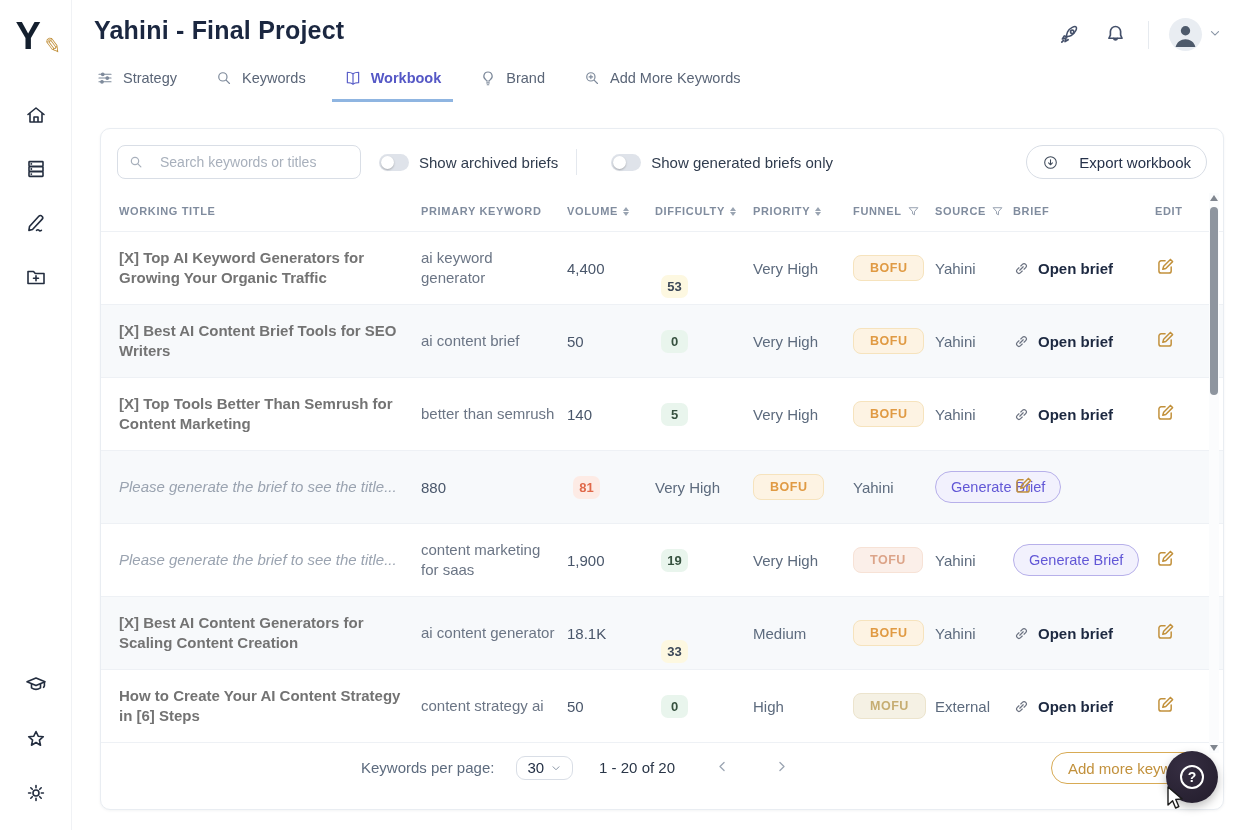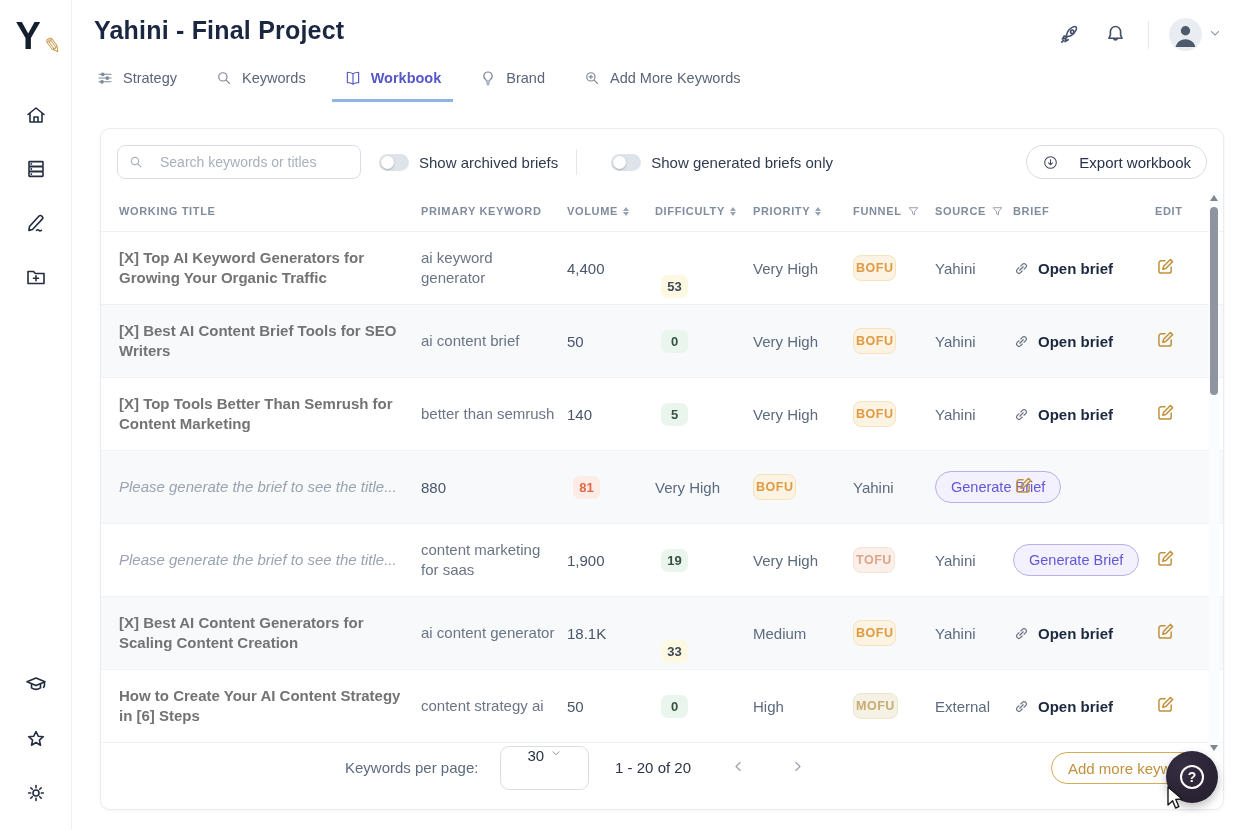--- a/index.html
+++ b/index.html
@@ -89,42 +89,42 @@
   .cell { font-size:15px; color:#5d6b7e; padding-right:10px; }
   .c-title span { color:#737373; font-weight:600; line-height:1.35; display:block; }
   .c-title span.ph { color:#9aa3b0; font-weight:400; font-style:italic; }
   .c-kw { color:#6b7585; line-height:1.35; }
   .c-vol { color:#49566a; }
   .diff { display:inline-block; min-width:27px; text-align:center; padding:4px 6px;
     border-radius:7px; font-size:13px; font-weight:600; color:#3c4858; margin-left:6px; }
   .d-yellow { background:#fdf8e1;margin-top:37px; }
   .d-green  { background:#e9f5ed; color:#36513f; }
   .d-red    { background:#fdebe5; color:#e0694a; }
-  .funnel { display:inline-block; padding:5px 2px; border-radius:8px; font-size:12.5px;
+  .funnel { display:inline-block; padding:5px 16px; border-radius:8px; font-size:12.5px;
     font-weight:700; letter-spacing:.04em; }
   .f-bofu { background:#fdf3e3; color:#e09a43; border:1px solid #f6e3bd; }
   .f-tofu { background:#fbefe9; color:#dca489; border:1px solid #f7e2d6; }
   .f-mofu { background:#f5f1e4; color:#c6ad72; border:1px solid #ece4cd; }
   .open-brief { display:flex; align-items:center; gap:8px; cursor:pointer; text-decoration:none; }
   .open-brief span { font-size:15px; font-weight:700; color:#1c2840; }
   .open-brief svg { width:17px; height:17px; stroke:#6b7280; fill:none; stroke-width:1.7; stroke-linecap:round; }
   .gen-brief { padding:7px 15px; border-radius:17px; border:1.5px solid #b7b0ea; background:#f2f1fd;
     color:#6257d6; font-size:14.5px; font-weight:500; cursor:pointer;
     font-family:"Liberation Sans", sans-serif; white-space:nowrap; }
   .edit-btn { background:none; border:none; cursor:pointer; padding:0; }
   .edit-btn svg { width:21px; height:21px; stroke:#c2913c; fill:none; stroke-width:1.7;
     stroke-linecap:round; stroke-linejoin:round; }
 
   
   .pagination { position:relative; display:flex; align-items:center; justify-content:center;
     height:50px; border-top:1px solid #eef1f5; padding-right:170px; }
   .pag-group { display:flex; align-items:center; gap:22px; }
   .per-page-label { font-size:15px; color:#5d6b7e; }
-  .per-page { display:flex; gap:6px; border:1px solid #d9dee6; border-radius:9px;
-    height:44px; padding:0 26px; cursor:pointer; background:#fff; }
+  .per-page { display:flex; align-items:center; gap:6px; border:1px solid #d9dee6; border-radius:9px;
+    height:24px; padding:0 10px; cursor:pointer; background:#fff; }
   .per-page .val { font-size:15px; color:#1f2c42; }
   .per-page svg { width:12px; height:12px; stroke:#8a96a6; fill:none; stroke-width:2; stroke-linecap:round; }
   .range { font-size:15px; color:#2a3648; margin-left:4px; }
   .pg-btn { background:none; border:none; cursor:pointer; padding:4px; margin-left:14px; }
   .pg-btn svg { width:15px; height:15px; stroke:#9aa4b2; fill:none; stroke-width:2; stroke-linecap:round; stroke-linejoin:round; }
   .add-more-btn { position:absolute; right:12px; top:9px; height:32px; padding:0 16px;
     border:1.5px solid #d8ab55; border-radius:16px; background:#fff; color:#c2913c;
     font-size:15px; font-weight:500; cursor:pointer; white-space:nowrap; max-width:160px;
     overflow:hidden; font-family:"Liberation Sans", sans-serif; }
 

